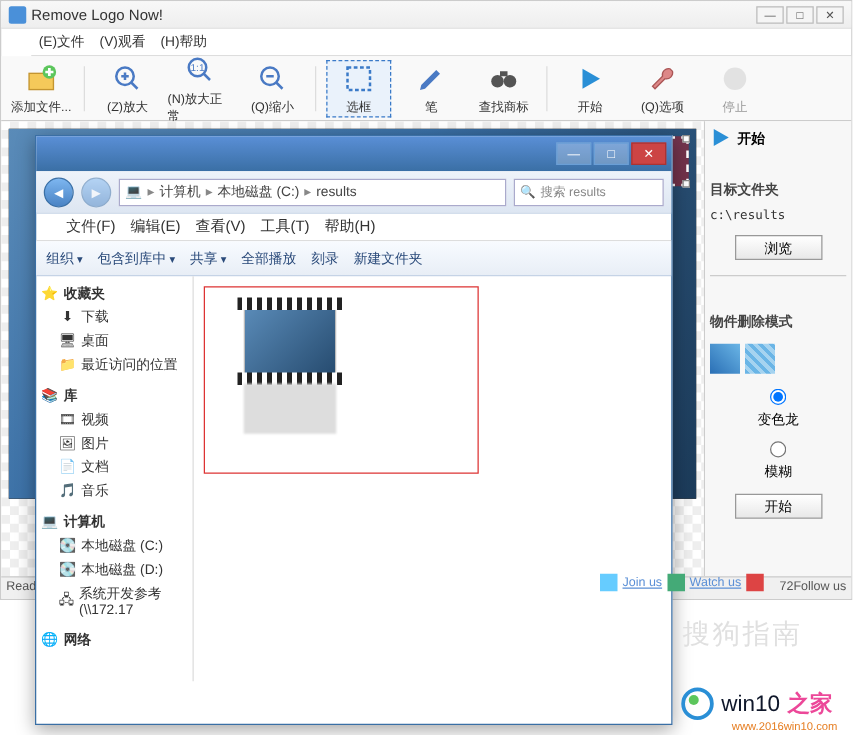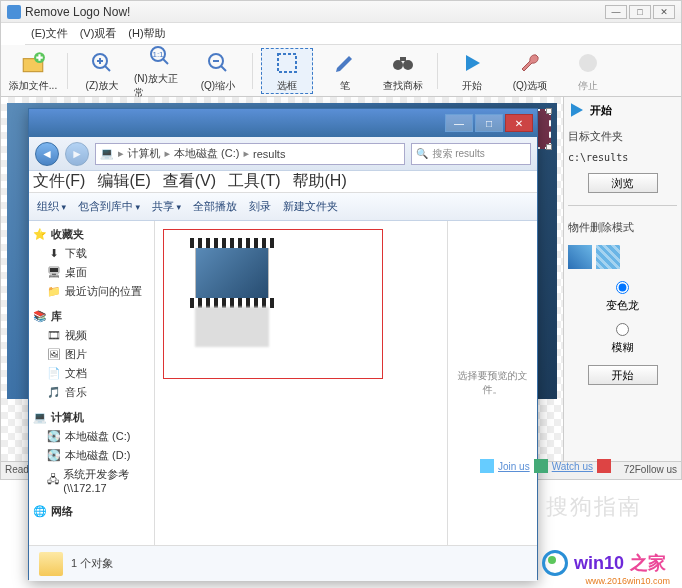--- a/index.html
+++ b/index.html
@@ -28,42 +28,42 @@
 .canvas { width:100%; height:296px; background:#000; position:relative; overflow:hidden; }
 .video-bg { position:absolute; inset:0; background: linear-gradient(135deg,#5a8bb8 0%,#3a6fa5 40%,#264b6f 70%,#1c3b5a 100%); }
 .video-face { position:absolute; left:55%; top:10px; width:140px; height:180px; background:radial-gradient(circle at 50% 30%,#d9c7b3 40%,#bfa890 60%); border-radius:48% 48% 40% 40%; opacity:.85; }
 .sel-box { position:absolute; right:6px; top:6px; width:50px; height:40px; border:2px dashed #fff; background:rgba(255,0,0,.35); }
 .sel-box .c { position:absolute; width:6px; height:6px; background:#fff; border:1px solid #888; }
 
 .sidepanel { width:118px; background:#f7f7f7; border-left:1px solid #ccc; padding:4px; display:flex; flex-direction:column; gap:6px; font-size:11px; }
 .sp-title { border-bottom:1px solid #ccc; padding-bottom:2px; color:#333; }
 .sp-start { display:flex; align-items:center; gap:4px; }
 .sp-start svg { width:18px; height:18px; }
-.sp-label { color:#444; margin-top:4px; }
+.sp-label { color:#444; margin-top:19px;font-weight:bold; }
 .sp-path { font-family:monospace; font-size:10px; color:#333; padding:2px 0; }
 .sp-btn { width:70px; height:20px; border:1px solid #999; background:linear-gradient(#fff,#e8e8e8); font-size:11px; margin:2px auto; display:block; cursor:pointer; }
 .sp-sep { height:1px; background:#ccc; margin:4px 0; }
 .sp-radio { display:flex; align-items:center; gap:4px; margin:2px 0;flex-direction:column; }
 .sp-swatch { display:flex; gap:4px; margin:4px 0; }
 .sw { width:24px; height:24px; }
 
 .status { position:absolute; left:0; right:0; bottom:0; height:18px; background:#f0f0f0; border-top:1px solid #ccc; font-size:10px; padding:2px 4px; display:flex; justify-content:space-between; color:#555; }
 
 
 .explorer { position:absolute; left:28px; top:108px; width:510px; height:472px; background:#fff; border:1px solid #3a6fa5; box-shadow:0 4px 14px rgba(0,0,0,.35); }
 .ex-title { height:28px; background:linear-gradient(#5a8fd6,#3a6fa5); display:flex; align-items:center; justify-content:flex-end; padding:0 4px; }
 .ex-title .wbtn { width:28px; height:18px; background:rgba(255,255,255,.25); border:1px solid #6a9fd6; margin-left:2px; display:flex; align-items:center; justify-content:center; font-size:10px; color:#fff; }
 .ex-title .wbtn.close { background:#c44; border-color:#a33; }
 .ex-nav { height:34px; background:linear-gradient(#eef3fa,#dde6f2); display:flex; align-items:center; padding:0 6px; gap:6px; border-bottom:1px solid #c5d3e6; }
 .navbtn { width:24px; height:24px; border-radius:12px; background:linear-gradient(#7db6f0,#4a83c4); border:1px solid #3a6fa5; display:flex; align-items:center; justify-content:center; color:#fff; font-size:12px; }
 .breadcrumb { flex:1; height:22px; background:#fff; border:1px solid #aac; display:flex; align-items:center; font-size:11px; padding:0 4px; gap:4px; color:#444; }
 .breadcrumb .sep { color:#888; }
 .searchbox { width:120px; height:22px; background:#fff; border:1px solid #aac; display:flex; align-items:center; padding:0 4px; font-size:10px; color:#888; gap:4px; }
 
-.ex-menu { height:22px; display:flex; align-items:center; gap:12px; padding:0 4px; font-size:16px; color:#333; border-bottom:1px solid #ddd; }
+.ex-menu { height:22px; display:flex; align-items:center; gap:12px; padding:0 24px; font-size:12px; color:#333; border-bottom:1px solid #ddd; }
 .ex-tool { height:28px; background:linear-gradient(#f8fbff,#e8eef6); display:flex; align-items:center; gap:12px; padding:0 8px; font-size:11px; color:#2a4a7a; border-bottom:1px solid #c5d3e6; }
 .ex-tool .dd::after { content:" ▾"; font-size:9px; }
 
 .ex-body { display:flex; height:324px; }
 .ex-tree { width:126px; border-right:1px solid #ddd; padding:6px 4px; overflow:hidden; font-size:11px; color:#333; }
 .tree-grp { margin-bottom:8px; }
 .tree-hdr { display:flex; align-items:center; gap:4px; font-weight:bold; color:#333; margin-bottom:2px; }
 .tree-item { display:flex; align-items:center; gap:4px; padding:2px 0 2px 14px; }
 .ic { width:14px; height:14px; display:inline-flex; align-items:center; justify-content:center; }
 
@@ -80,21 +80,21 @@
 .ex-status { height:36px; border-top:1px solid #ddd; display:flex; align-items:center; padding:0 10px; gap:8px; font-size:11px; color:#444; background:#f5f8fc; }
 .ex-status .fic { width:24px; height:24px; background:linear-gradient(#fde9a5,#f5c95a); border-radius:2px; }
 
 
 .foot-links { position:absolute; left:480px; top:459px; font-size:10px; color:#6aa; display:flex; gap:4px; align-items:center; }
 .foot-links a { color:#5a8fd6; text-decoration:underline; }
 .wmk1 { position:absolute; right:40px; bottom:66px; color:#e0e0e0; font-size:22px; letter-spacing:2px;margin-top:20px; }
 .wmk2 { position:absolute; right:16px; bottom:12px; display:flex; align-items:center; gap:6px; }
 .wmk2 .logo { width:26px; height:26px; border-radius:50%; border:3px solid #2a8fd6; position:relative; }
 .wmk2 .logo::after { content:""; position:absolute; left:3px; top:3px; width:8px; height:8px; background:#5cc65c; border-radius:50%; }
-.wmk2 .t1 { color:#6d28d9; font-size:18px; font-weight:bold; }
+.wmk2 .t1 { color:#0f172a; font-size:18px; font-weight:normal; }
 .wmk2 .t2 { color:#ec4899; font-size:18px; font-weight:bold; }
 .wmk3 { position:absolute; right:12px; bottom:2px; font-size:9px; color:#e67e22; }
 </style>
 </head>
 <body>
 
 <div class="app">
   <div class="titlebar">
     <div class="left">
       <div class="wndicon"></div>
@@ -361,27 +361,20 @@
           </div>
       </div>
     </div>
     <div class="ex-files">
       <div class="redbox"></div>
       <div class="thumb">
         <div class="thumb-img"></div>
         <div class="thumb-blur"></div>
       </div>
     </div>
-    <div class="ex-preview">
-      <span>选择要预览的文件。</span>
-    </div>
-  </div>
-  <div class="ex-status">
-    <div class="fic"></div>
-    <span>1 个对象</span>
   </div>
 </div>
 
 <div class="foot-links">
   <span style="width:14px;height:14px;background:#6cf;display:inline-block"></span>
   <a>Join us</a>
   <span style="width:14px;height:14px;background:#4a7;display:inline-block"></span>
   <a>Watch us</a>
   <span style="width:14px;height:14px;background:#d44;display:inline-block"></span>
 </div>

